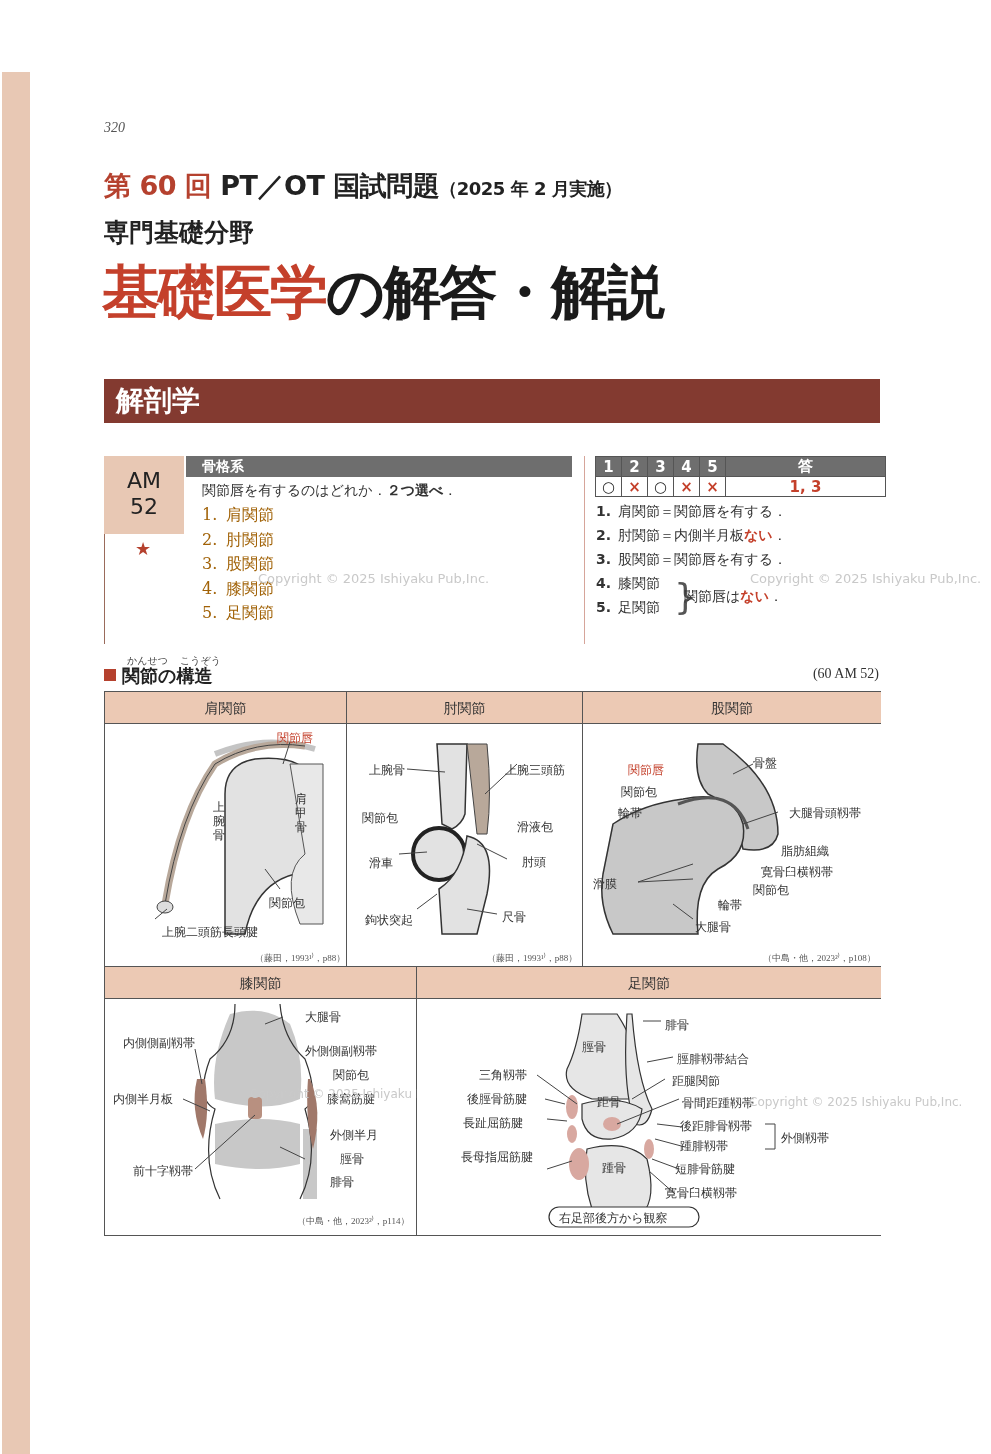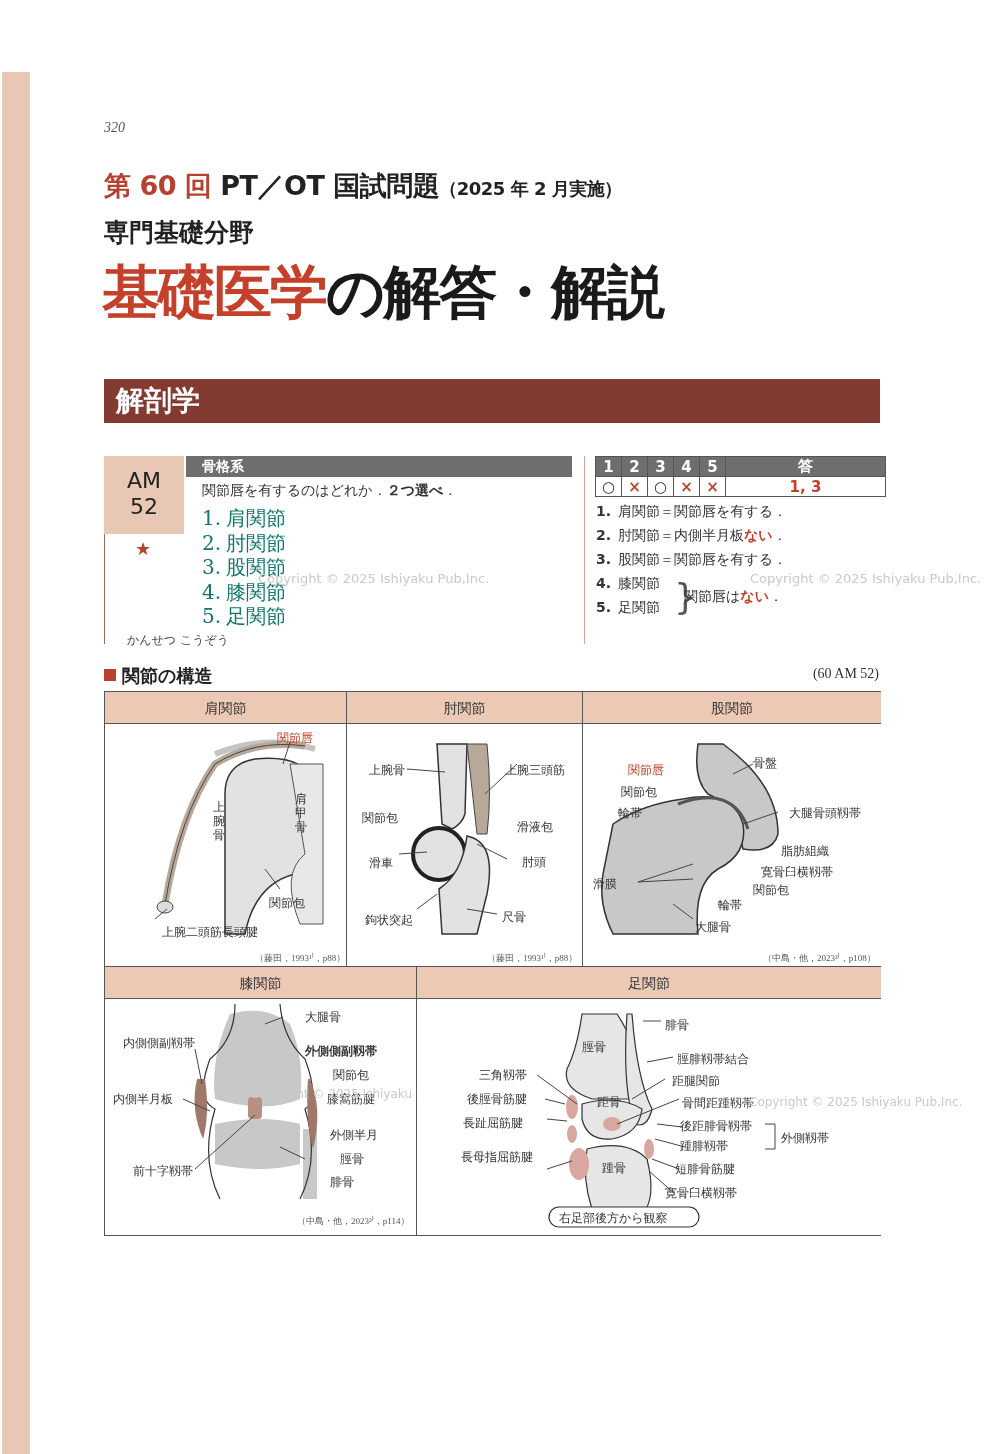--- a/index.html
+++ b/index.html
@@ -20,21 +20,21 @@
 
   .section-bar { position: absolute; left: 104px; top: 379px; width: 776px; height: 44px; background: #833a30; color: #fff; font-size: 28px; font-weight: bold; padding-left: 12px; line-height: 44px; }
 
   
   .am-box { position: absolute; left: 104px; top: 456px; width: 80px; height: 78px; background: #e8c8b4; text-align: center; font-size: 22px; line-height: 26px; padding-top: 12px; color: #222; }
   .am-line { position: absolute; left: 104px; top: 534px; width: 1px; height: 110px; background: #9a6b5b; }
   .star { position: absolute; left: 135px; top: 538px; color: #b5412e; font-size: 18px; }
   .q-cat { position: absolute; left: 186px; top: 456px; width: 386px; height: 21px; background: #6e6e6e; color: #fff; font-size: 14px; font-weight: bold; padding-left: 16px; line-height: 21px; }
   .q-stem { position: absolute; left: 202px; top: 482px; font-family: "DejaVu Serif", serif; font-size: 14px; color: #333; }
   .q-stem b { font-family: "DejaVu Sans", sans-serif; }
-  .q-options { position: absolute; left: 202px; top: 505px; font-family: "DejaVu Serif", serif; font-size: 20px; color: #0f766e; list-style: none; }
+  .q-options { position: absolute; left: 202px; top: 505px; font-family: "DejaVu Serif", serif; font-size: 16px; color: #a16207; list-style: none; }
   .q-options li { height: 24.5px; }
   .q-options .num { display: inline-block; width: 24px; }
 
   .a-line { position: absolute; left: 584px; top: 456px; width: 1px; height: 188px; background: #d6a59a; }
   .ans-table { position: absolute; left: 595px; top: 456px; border-collapse: collapse; font-size: 15px; }
   .ans-table th { background: #6e6e6e; color: #fff; font-weight: bold; height: 20px; border: 1px solid #555; text-align: center; }
   .ans-table td { height: 20px; border: 1px solid #555; text-align: center; font-weight: bold; }
   .ans-table .c { width: 26px; }
   .ans-table .ans { width: 160px; }
   .mark-o { color: #222; }
@@ -47,21 +47,21 @@
   .brace-group { position: relative; height: 48px; }
   .brace-group .row { height: 24px; }
   .brace { position: absolute; left: 78px; top: 2px; font-size: 36px; line-height: 40px; color: #555; font-family: "DejaVu Sans", sans-serif; }
   .brace-text { position: absolute; left: 88px; top: 13px; white-space: nowrap; }
 
   .watermark { position: absolute; font-size: 13px; color: #c9c9c9; font-family: "DejaVu Sans", sans-serif; white-space: nowrap; }
 
   
   .fig-title { position: absolute; left: 104px; top: 664px; font-size: 18px; font-weight: bold; color: #222; }
   .fig-title .sq { display: inline-block; width: 12px; height: 12px; background: #b5412e; margin-right: 6px; vertical-align: 1px; }
-  .ruby { position: absolute; top: 632px; font-size: 12px; color: #444; }
+  .ruby { position: absolute; top: 654px; font-size: 10px; color: #444; }
   .fig-ref { position: absolute; right: 112px; top: 666px; font-family: "Liberation Serif", serif; font-size: 14px; color: #333; }
 
   .fig-table { position: absolute; left: 104px; top: 691px; width: 777px; height: 545px; border: 1px solid #555; }
   .cell { position: absolute; border-right: 1px solid #555; border-bottom: 1px solid #555; background: #fff; }
   .cell-h { position: absolute; left: 0; right: 0; top: 0; height: 32px; background: #ecc9b4; border-bottom: 1px solid #555; text-align: center; line-height: 32px; font-size: 14px; color: #333; }
   .cell svg { position: absolute; left: 0; top: 32px; }
   .lbl { position: absolute; font-size: 12px; color: #333; white-space: nowrap; }
   .lbl.red { color: #c4402b; }
   .cite { position: absolute; font-family: "Liberation Serif", serif; font-size: 9px; color: #555; white-space: nowrap; }
 </style>
@@ -220,21 +220,21 @@
       <path d="M205 80 Q218 110 208 150 Q200 120 203 80 Z" fill="#a0786a"></path>
       <rect x="143" y="98" width="14" height="22" rx="4" fill="#b89080"></rect>
       <line x1="90" y1="50" x2="97" y2="85" stroke="#444"></line>
       <line x1="178" y1="18" x2="160" y2="25" stroke="#444"></line>
       <line x1="78" y1="100" x2="105" y2="112" stroke="#444"></line>
       <line x1="90" y1="170" x2="150" y2="116" stroke="#444"></line>
       <line x1="200" y1="160" x2="175" y2="148" stroke="#444"></line>
     </svg>
     <span class="lbl" style="left:200px; top:42px;">大腿骨</span>
     <span class="lbl" style="left:18px; top:68px;">内側側副靱帯</span>
-    <span class="lbl" style="left:200px; top:76px;font-weight:bold;">外側側副靱帯</span>
+    <span class="lbl" style="left:200px; top:76px;">外側側副靱帯</span>
     <span class="lbl" style="left:228px; top:100px;">関節包</span>
     <span class="lbl" style="left:8px; top:124px;">内側半月板</span>
     <span class="lbl" style="left:222px; top:124px;">膝窩筋腱</span>
     <span class="lbl" style="left:225px; top:160px;">外側半月</span>
     <span class="lbl" style="left:235px; top:184px;">脛骨</span>
     <span class="lbl" style="left:28px; top:196px;">前十字靱帯</span>
     <span class="lbl" style="left:225px; top:207px;">腓骨</span>
     <span class="cite" style="left:192px; top:247px;">（中島・他，2023²⁾，p114）</span>
     <div class="watermark" style="left:145px; top:120px; font-size:12px;">Copyright © 2025 Ishiyaku Pub,Inc.</div>
   </div>

